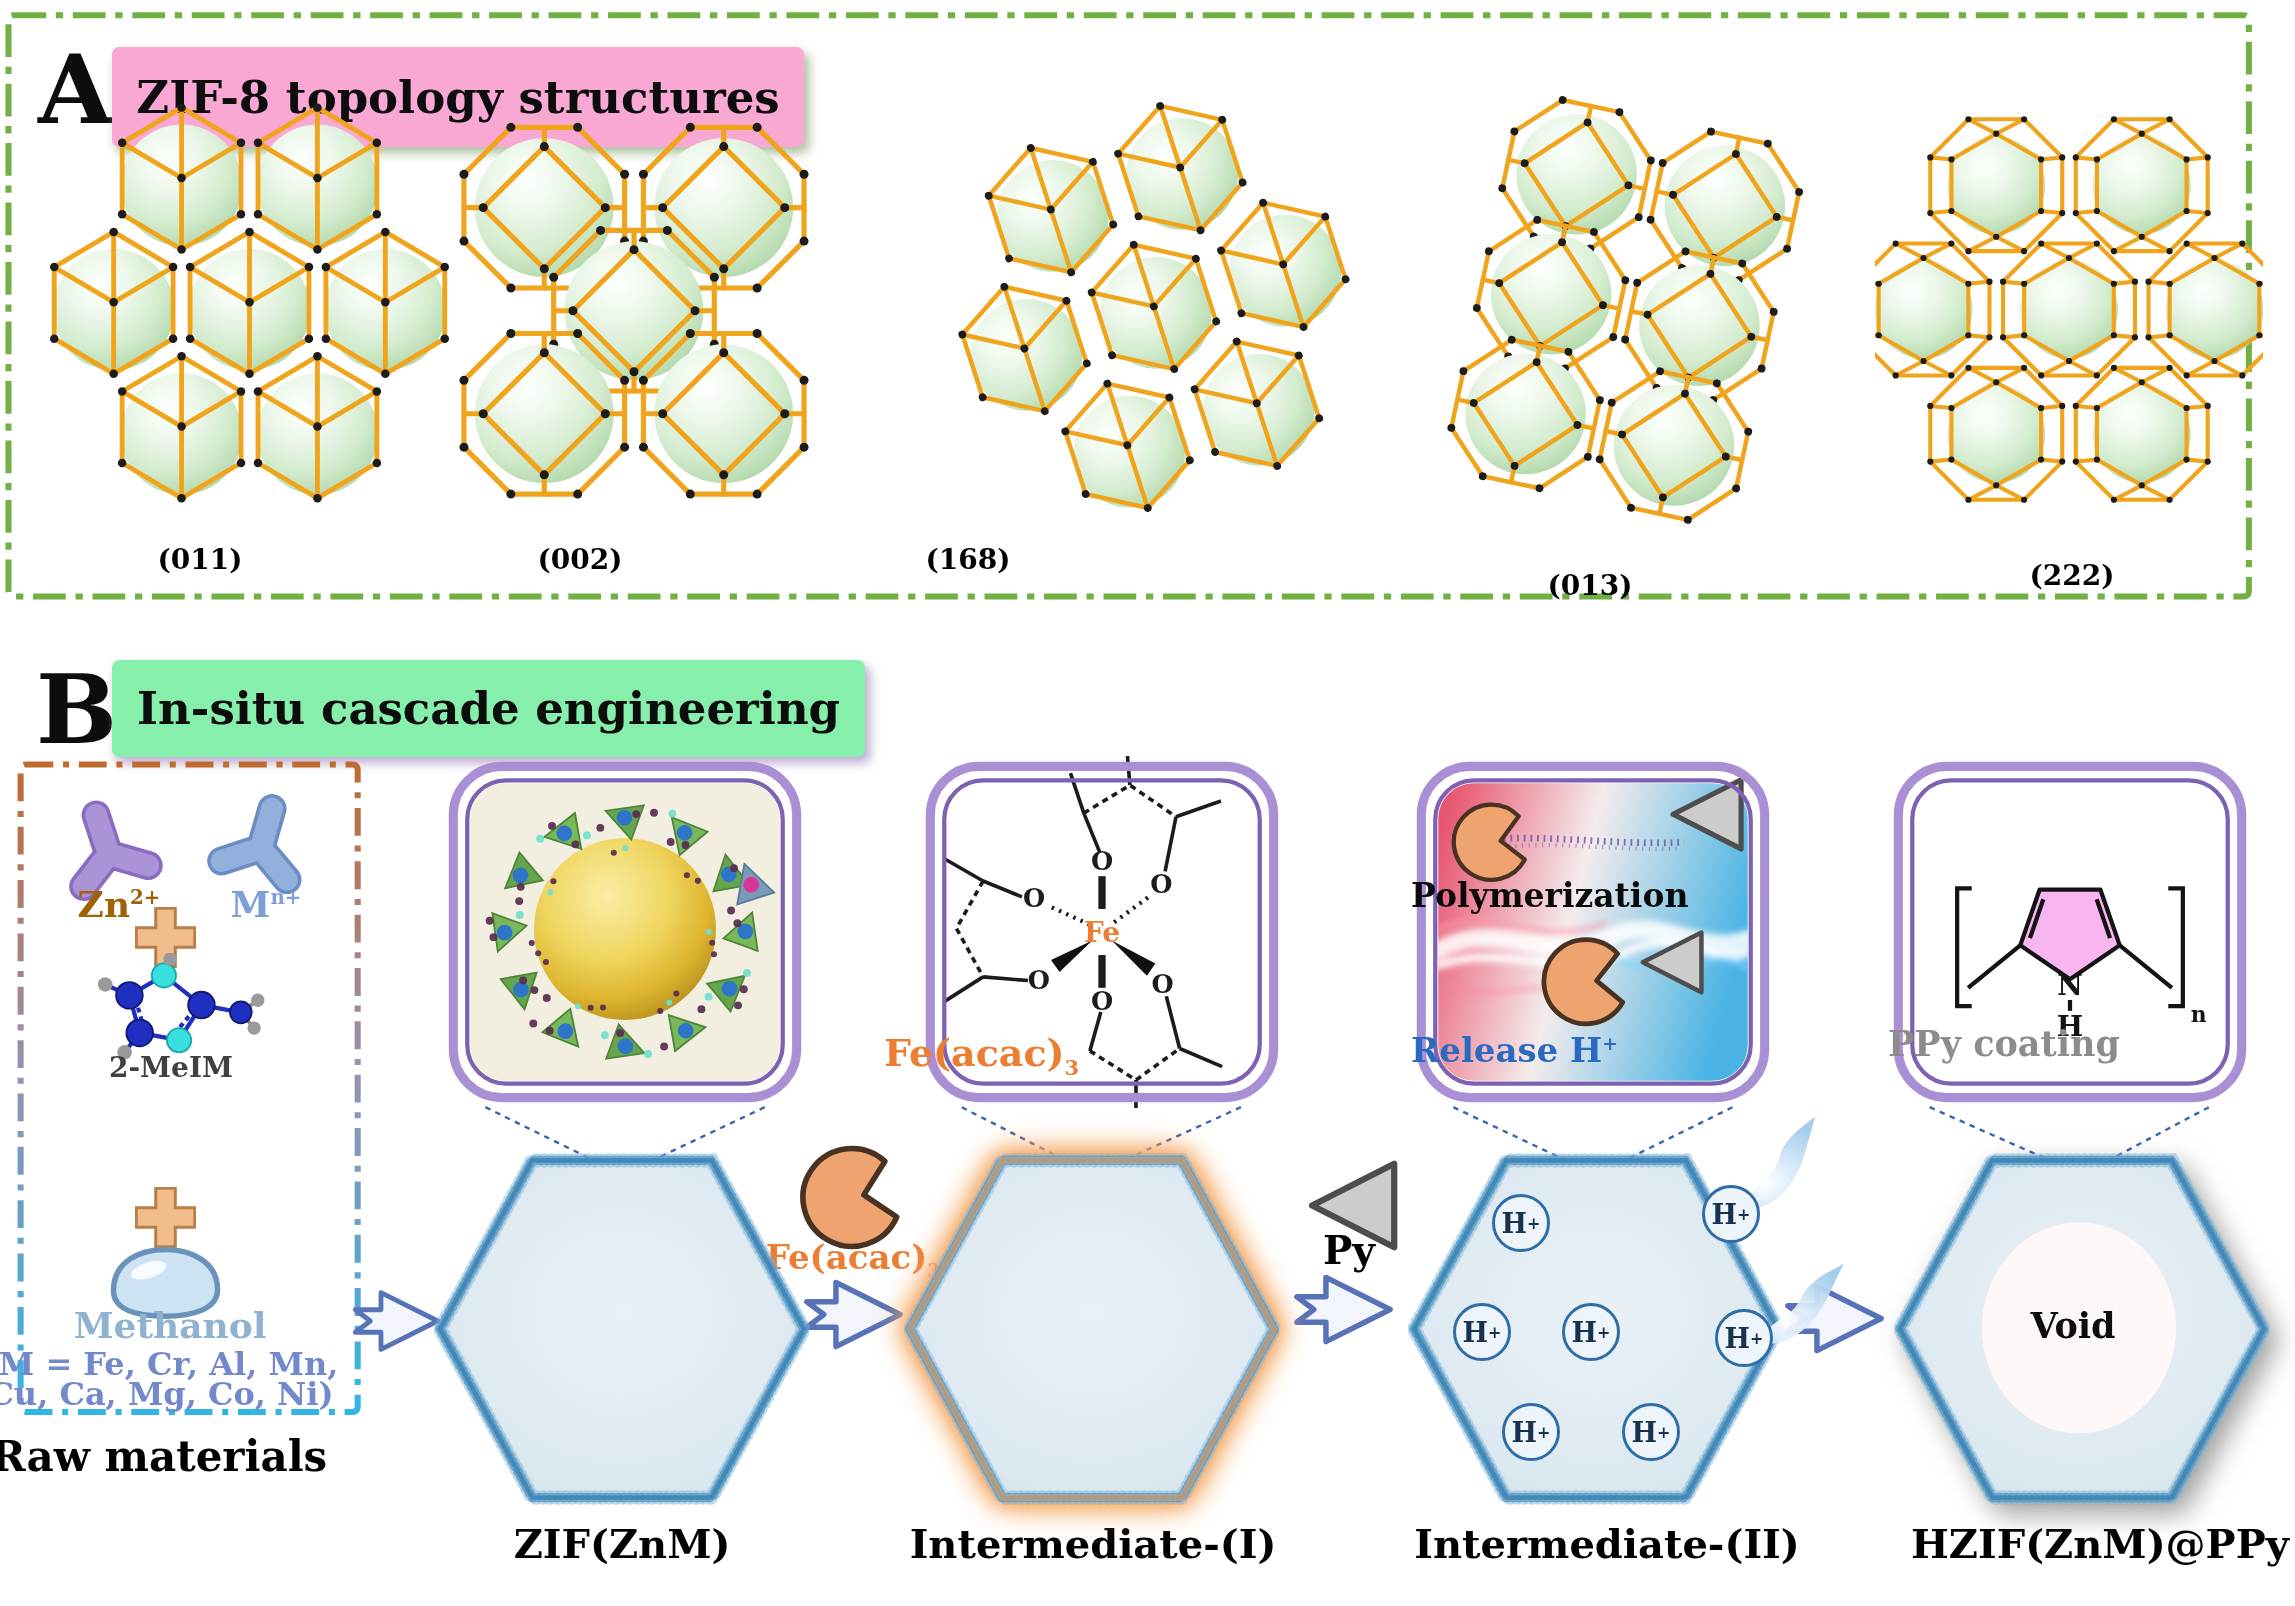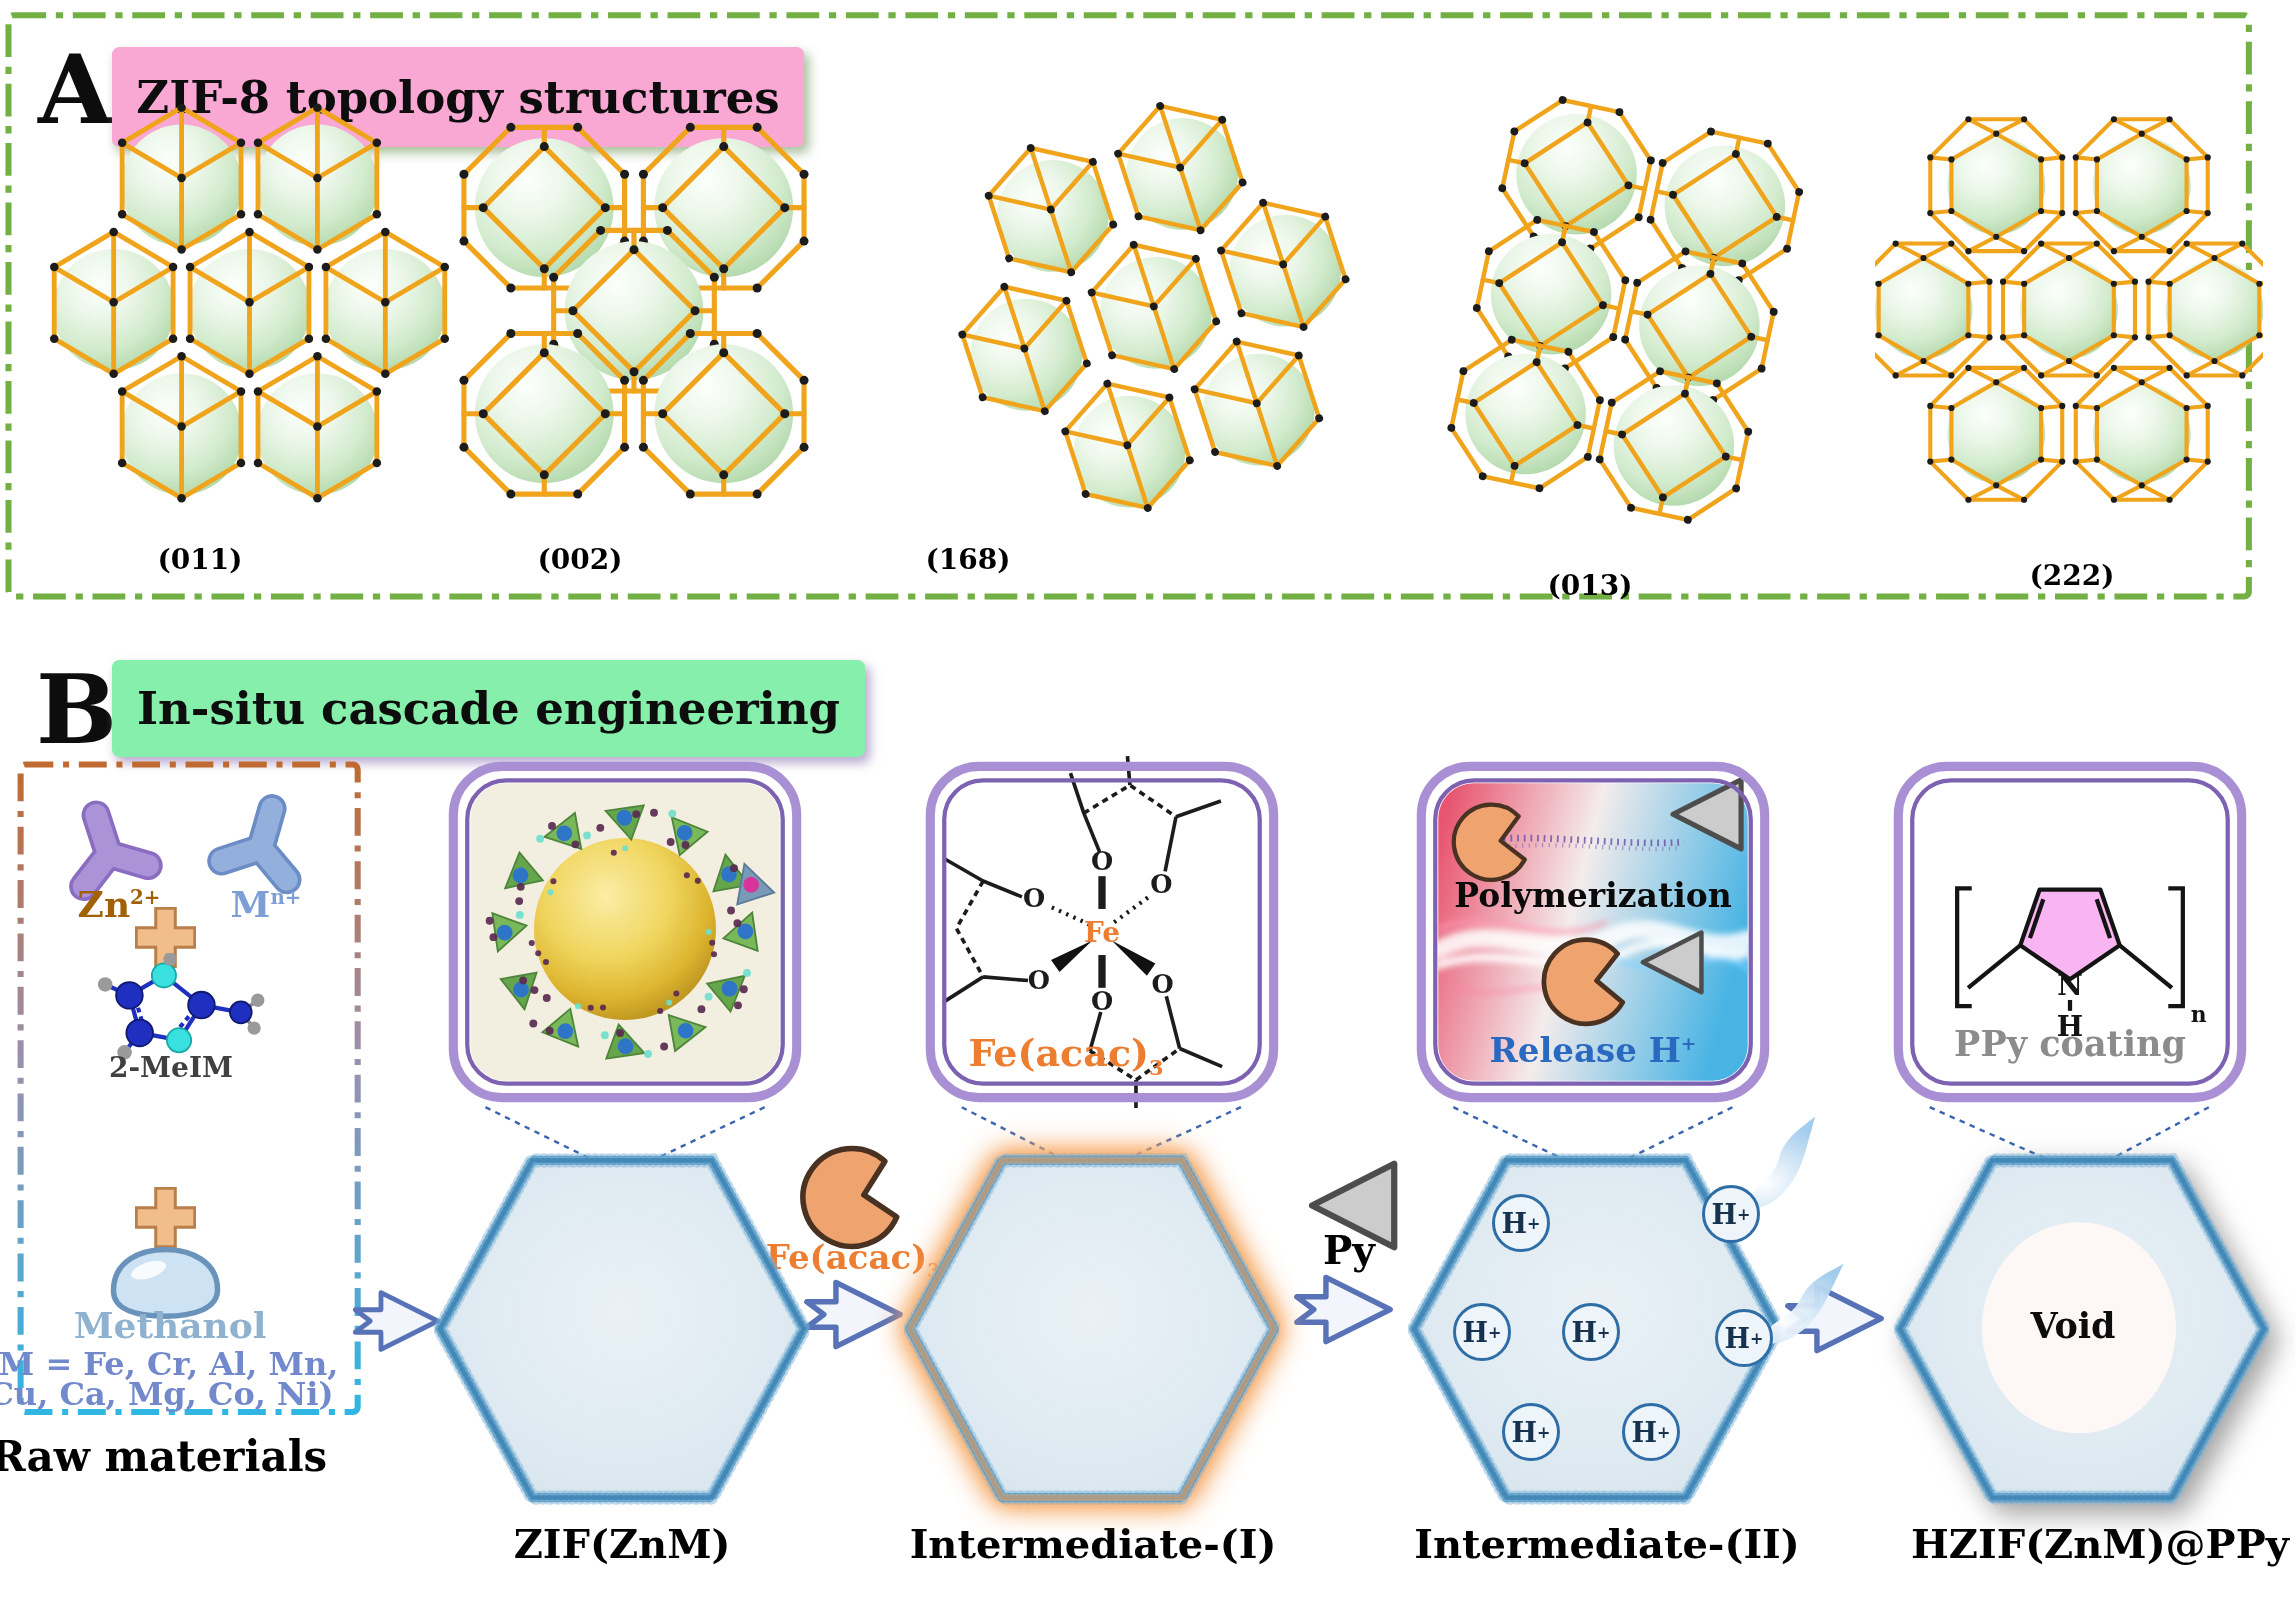--- a/index.html
+++ b/index.html
@@ -20,21 +20,21 @@
   .solvent-label{font-size:36px;font-weight:bold;color:#8fb2d0;}
   .metals{font-size:32px;font-weight:bold;color:#7289cc;}
   .feacac-lbl{font-size:34px;font-weight:bold;color:#ed7d31;}
   .py-lbl{font-size:39px;font-weight:bold;color:#000;}
   .hplus{width:52px;height:52px;border-radius:50%;border:3.6px solid #2e6da6;background:#edf4fa;
          display:flex;align-items:center;justify-content:center;font-size:27px;font-weight:bold;
          color:#16324f;z-index:6;}
   .hplus sup{font-size:16px;}
   .inset{width:364px;height:352px;z-index:4;}
   .inset svg{position:absolute;left:0;top:0;}
-  .inset .txt{position:absolute;left:0;width:364px;text-align:center;}
+  .inset .txt{position:absolute;left:0;width:364px;}
   .poly-lbl{font-size:33px;font-weight:bold;color:#0a0a0a;}
   .release-lbl{font-size:34px;font-weight:bold;color:#2a69c0;}
   .ppy-lbl{font-size:35px;font-weight:bold;color:#8c8c8c;}
   .void-lbl{font-size:35px;font-weight:bold;color:#0d0d0d;}
   .feacac-inset-lbl{font-size:38px;font-weight:bold;color:#ed7d31;}
   sup{font-size:.55em;} sub{font-size:.55em;}
 </style>
 </head>
 <body>
 

